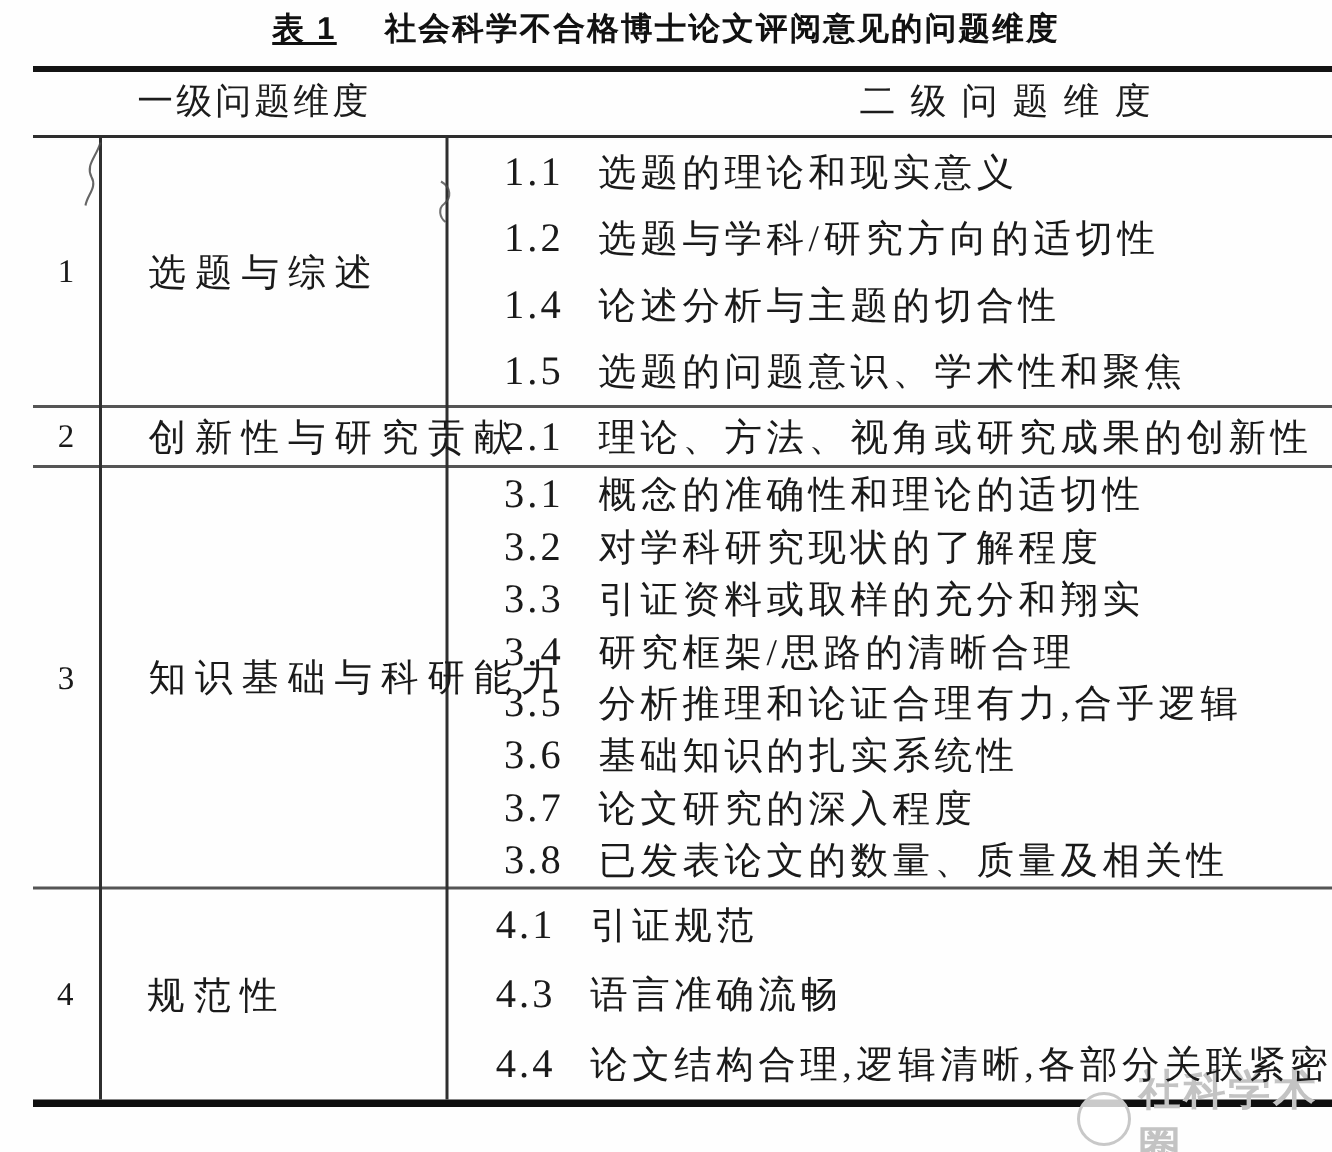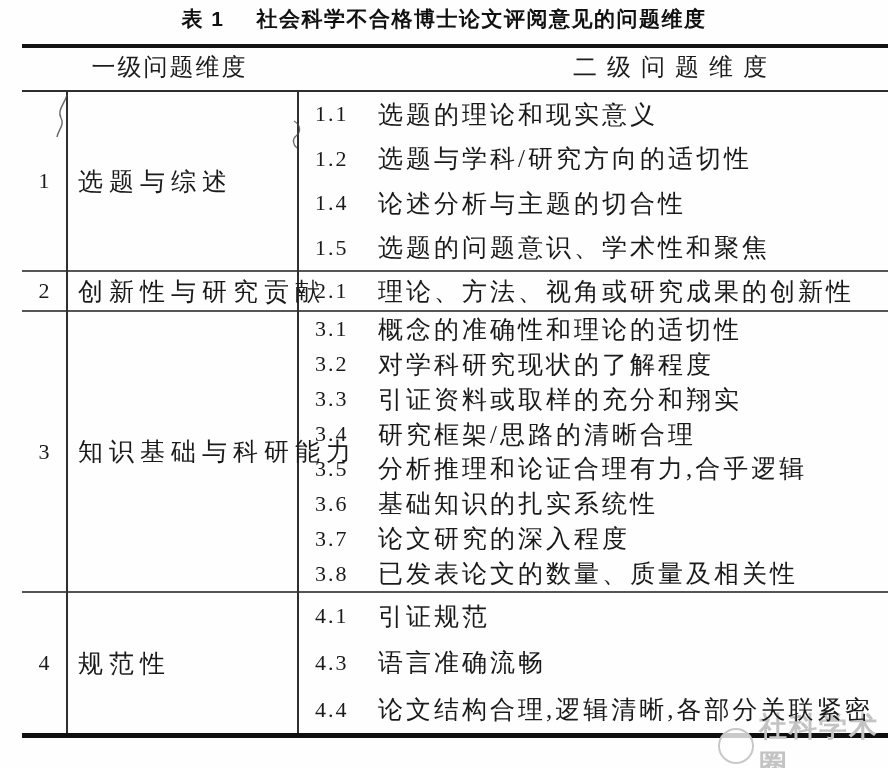--- a/index.html
+++ b/index.html
@@ -8,21 +8,21 @@
     background:#fefefe; overflow:hidden;
     font-family:"Liberation Serif","DejaVu Serif",serif;
     color:#1a1a1a;
   }
   
   .caption {
     position:absolute; top:5px; left:0; width:100%;
     text-align:center; font-family:"Liberation Sans","DejaVu Sans",sans-serif;
     font-weight:bold; font-size:21px; letter-spacing:1.5px; color:#111;
   }
-  .caption .prefix { margin-right:32px; }
+  .caption .prefix { margin-right:32px;text-decoration:underline; }
   
   .rule { position:absolute; left:22px; right:0; background:#141414; }
   .rule-top    { top:44px;  height:4px; }
   .rule-header { top:90px;  height:2px; background:#2e2e2e; }
   .rule-sep1   { top:270px; height:2px; background:#555555; }
   .rule-sep2   { top:310px; height:2px; background:#555555; }
   .rule-sep3   { top:591px; height:2px; background:#555555; }
   .rule-bottom { top:733px; height:5px; background:#0f0f0f; }
   
   .vline { position:absolute; top:92px; height:641px; width:2px; background:#2f2f2f; }
@@ -41,28 +41,28 @@
   .sec-1 { top:92px;  height:178px; }
   .sec-2 { top:272px; height:38px; }
   .sec-3 { top:312px; height:279px; }
   .sec-4 { top:593px; height:140px; }
   .sec-num {
     width:44px; display:flex; align-items:center; justify-content:center;
     font-size:22px;
   }
   .sec-label {
     width:231px; display:flex; align-items:center; box-sizing:border-box;
-    padding-left:12px; font-size:25px; letter-spacing:6px; white-space:nowrap;
+    padding-left:12px; font-size:25px; letter-spacing:6px; white-space:nowrap;margin-left:21px;
   }
   .sec-items {
     flex:1; display:flex; flex-direction:column; justify-content:space-around;
   }
   .item { display:flex; align-items:center; white-space:nowrap; }
   .item-num {
-    margin-left:18px; width:63px; font-size:22px; letter-spacing:2px; flex:0 0 auto;
+    margin-left:18px; width:63px; font-size:27px; letter-spacing:2px; flex:0 0 auto;
   }
   .item-text { font-size:25px; letter-spacing:3px; }
   
   .watermark {
     position:absolute; left:718px; top:708px; display:flex; align-items:center;
     z-index:2; pointer-events:none;
   }
   .wm-circle {
     width:32px; height:32px; border:2px solid #c8c8c8; border-radius:50%;
     background:rgba(255,255,255,0.78); margin-right:5px; flex:0 0 auto;

